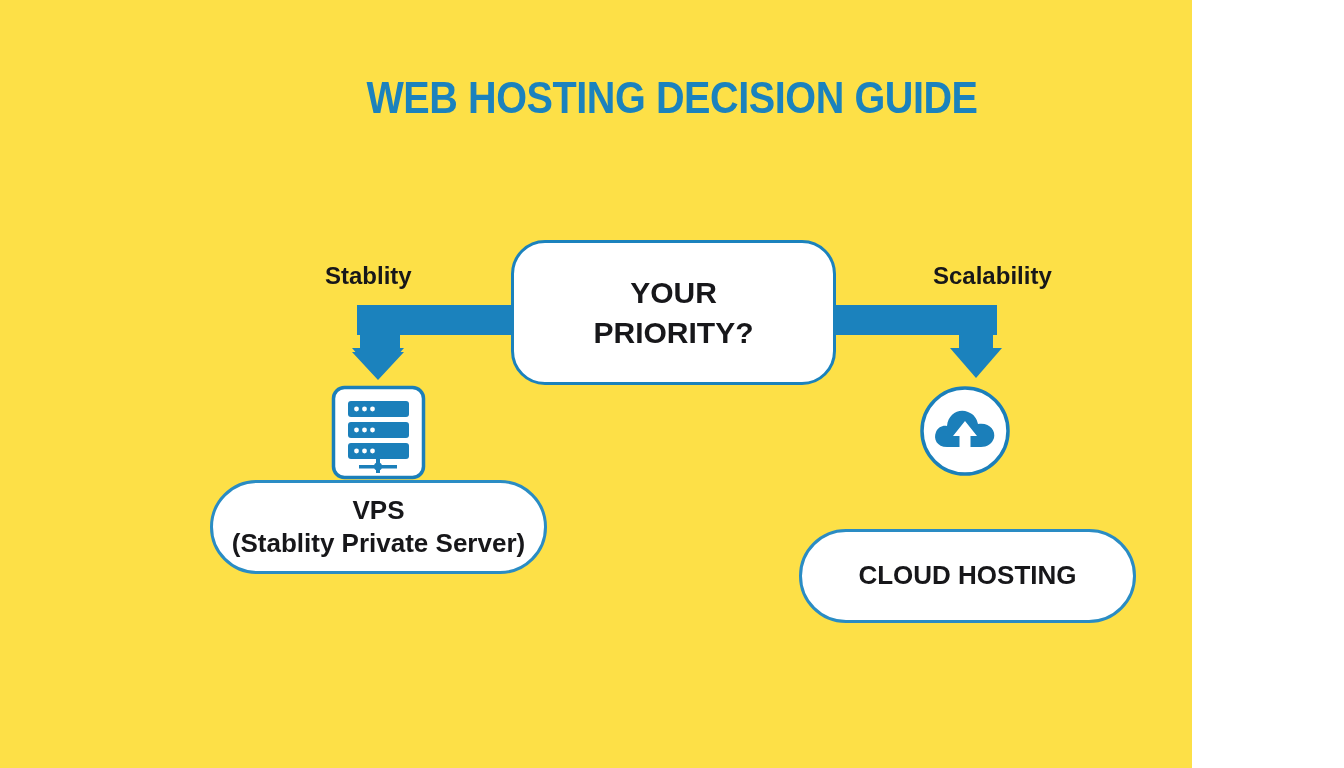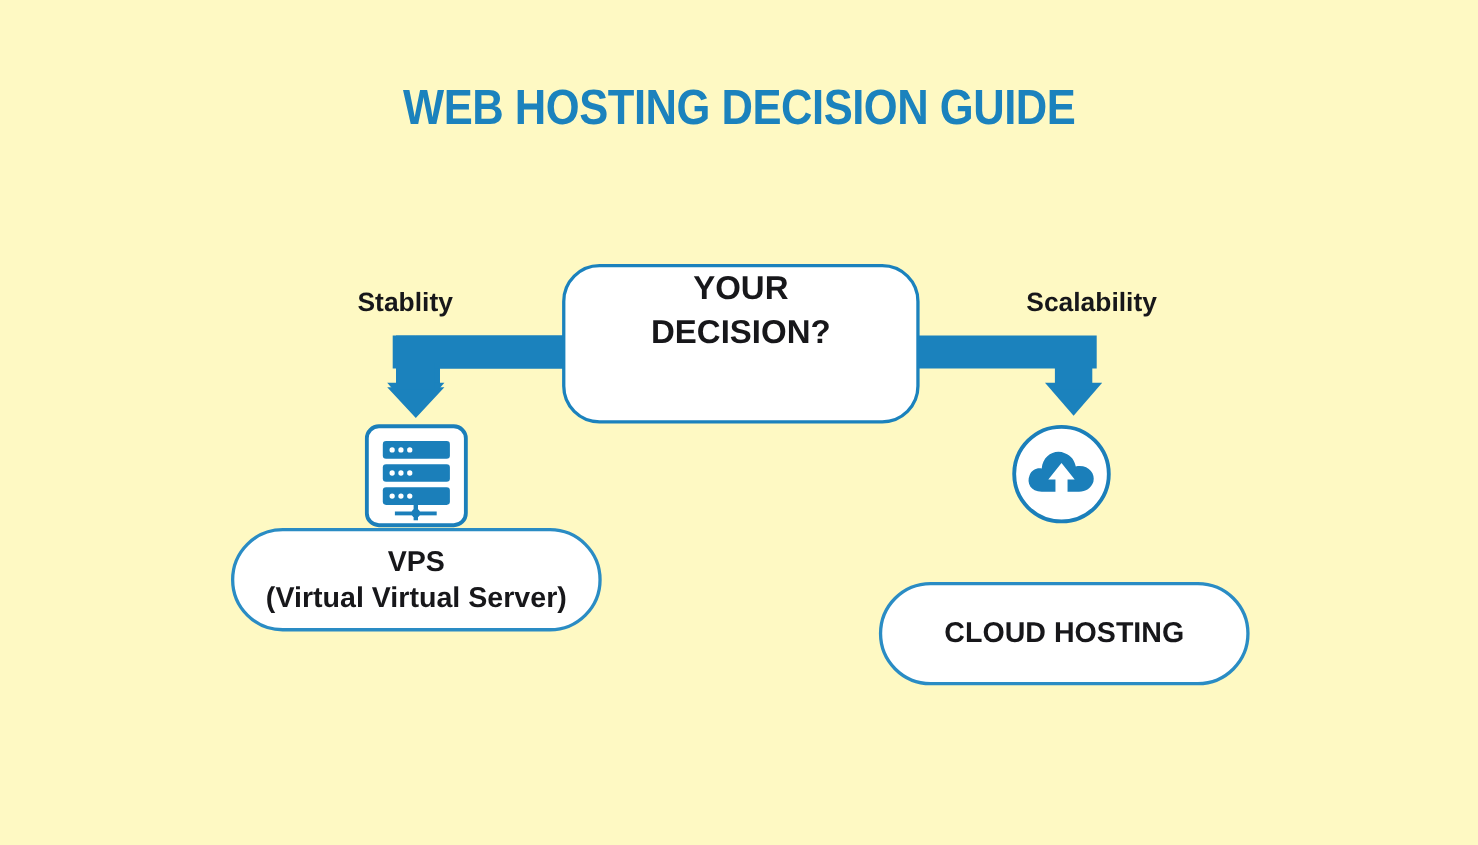--- a/index.html
+++ b/index.html
@@ -9,23 +9,23 @@
   body {
     width: 1344px;
     height: 768px;
     background: #ffffff;
     font-family: "Liberation Sans", sans-serif;
     overflow: hidden;
   }
 
   #canvas {
     position: relative;
-    width: 1344px;
+    width: 1192px;
     height: 768px;
-    background: #fef9c3;
+    background: #fde047;
   }
 
   
   #title {
     position: absolute;
     left: 0;
     top: 72px;
     width: 1344px;
     text-align: center;
     font-size: 45px;
@@ -42,21 +42,21 @@
     position: absolute;
     left: 511px;
     top: 240px;
     width: 325px;
     height: 145px;
     box-sizing: border-box;
     background: #ffffff;
     border: 3px solid #1b82bd;
     border-radius: 34px;
     display: flex;
-    align-items: flex-start;
+    align-items: center;
     justify-content: center;
     z-index: 5;
   }
   #decision-label {
     text-align: center;
     font-size: 30px;
     font-weight: bold;
     color: #17171a;
     line-height: 1.33;
     font-family: "Liberation Sans", sans-serif;
@@ -155,21 +155,21 @@
     <rect x="127" y="30" width="34" height="24" fill="#1b82bd"></rect>
   </svg>
 
   <div id="label-left" class="branch-label">Stablity</div>
 
   <div id="label-right" class="branch-label">Scalability</div>
 
   <div id="decision-node">
     <div id="decision-label">
       <span>YOUR</span>
-      <span class="l2">DECISION?</span>
+      <span class="l2">PRIORITY?</span>
     </div>
   </div>
 
   <svg id="server-icon" viewBox="0 0 95 95">
     <rect x="2.5" y="2.5" width="90" height="90" rx="11" ry="11" fill="#ffffff" stroke="#1b7fba" stroke-width="3.5"></rect>
 
     <rect x="17" y="16" width="61" height="16" rx="3" ry="3" fill="#1b7fba"></rect>
     <circle cx="25.5" cy="24" r="2.4" fill="#ffffff"></circle>
     <circle cx="33.5" cy="24" r="2.4" fill="#ffffff"></circle>
     <circle cx="41.5" cy="24" r="2.4" fill="#ffffff"></circle>
@@ -199,21 +199,21 @@
              C 55 29 58 34 59 39
              C 70 37 77 45 75 53
              C 73 59 68 62 62 62
              Z" fill="#1b7fba"></path>
     <path d="M 46 36 L 58 51 L 51.5 51 L 51.5 67 L 40.5 67 L 40.5 51 L 34 51 Z" fill="#ffffff"></path>
   </svg>
 
   <div id="pill-vps" class="result-pill">
     <div class="pill-text">
       <span>VPS</span>
-      <span class="l2">(Virtual Virtual Server)</span>
+      <span class="l2">(Stablity Private Server)</span>
     </div>
   </div>
 
   <div id="pill-cloud" class="result-pill">
     <div class="pill-text">
       <span>CLOUD HOSTING</span>
     </div>
   </div>
 
 </div>

